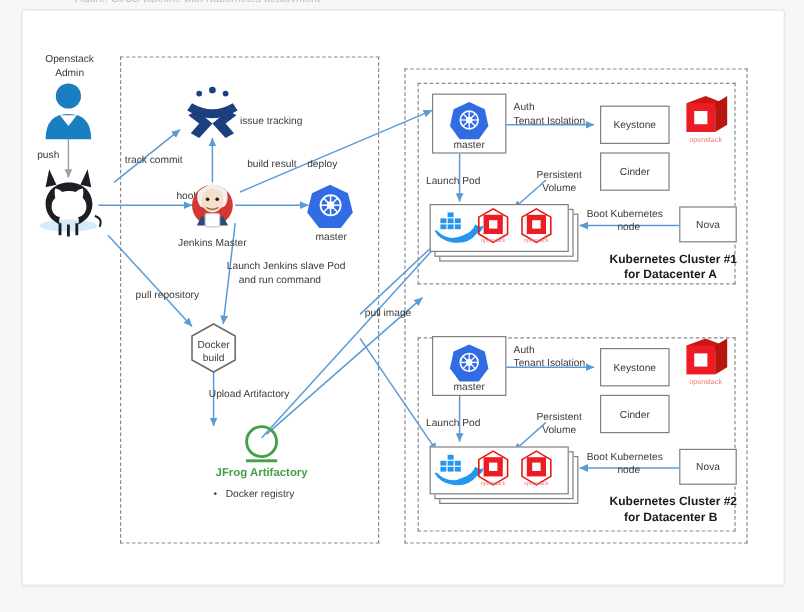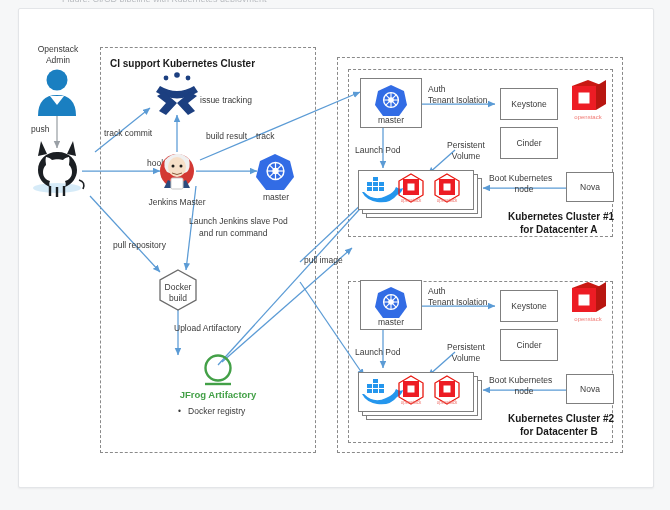--- a/index.html
+++ b/index.html
@@ -115,35 +115,34 @@
                c3,-1 8,-1 11,0 c3,-3 6,-3 6,-3 c1,3 0,6 0,8 c2,2 3,4 3,7 c0,5 -3,8 -7,9
                c1,2 1,4 0,6 c7,-3 12,-9 12,-17 c0,-10 -8,-18 -19,-18 z" fill="#1b1f23"></path>
       <path d="M41,141 l6,13 l-9,2 z" fill="#1b1f23"></path>
       <path d="M73,141 l-6,13 l9,2 z" fill="#1b1f23"></path>
       <circle cx="50" cy="168" r="2.1" fill="#ffffff"></circle>
       <circle cx="64" cy="168" r="2.1" fill="#ffffff"></circle>
       <path d="M79,180 q7,2 4,9" stroke="#1b1f23" stroke-width="1.6" fill="none"></path>
       <path d="M50,186 l0,10 M57,187 l0,10 M64,186 l0,10" stroke="#1b1f23" stroke-width="2.4"></path>
     </svg>
 
-    <div class="ttl" style="left:110px;top:58px;">CI support Kubernetes Cluster</div>
 
     <svg class="ov">
       <circle cx="166" cy="78" r="2.4" fill="#1c3f80"></circle>
       <circle cx="177" cy="75" r="2.8" fill="#1c3f80"></circle>
       <circle cx="188" cy="78" r="2.4" fill="#1c3f80"></circle>
       <path d="M160,86 q17,10 34,0 l4,6 q-21,13 -42,0 z" fill="#1c3f80"></path>
       <path d="M164,92 l13,11 l-11,12 l-7,-4 l7,-8 l-9,-7 z" fill="#1c3f80"></path>
       <path d="M190,92 l-13,11 l11,12 l7,-4 l-7,-8 l9,-7 z" fill="#1c3f80"></path>
     </svg>
     <div class="lbl" style="left:200px;top:95px;">issue tracking</div>
 
     <div class="lbl" style="left:104px;top:128px;">track commit</div>
     <div class="lbl" style="left:182px;top:131px;padding-left:24px;">build result</div>
-    <div class="lbl" style="left:256px;top:131px;">track</div>
+    <div class="lbl" style="left:256px;top:131px;">deploy</div>
     <div class="lbl" style="left:112px;top:158px;padding-left:35px;">hook</div>
 
     <svg class="ov">
       <circle cx="177" cy="171" r="17" fill="#d33833"></circle>
       <path d="M165,160 q12,-12 24,-1 q2,9 -2,13 q-10,5 -20,0 q-4,-5 -2,-12 z" fill="#f0f0f0"></path>
       <ellipse cx="177" cy="167" rx="9" ry="10" fill="#f6dfc8"></ellipse>
       <circle cx="173" cy="166" r="1.5" fill="#1b1b1b"></circle>
       <circle cx="181" cy="166" r="1.5" fill="#1b1b1b"></circle>
       <path d="M172,173 q5,3 10,0" stroke="#8a5a3b" stroke-width="1" fill="none"></path>
       <path d="M168,180 q9,6 18,0 l4,8 l-26,0 z" fill="#2b4b7d"></path>

